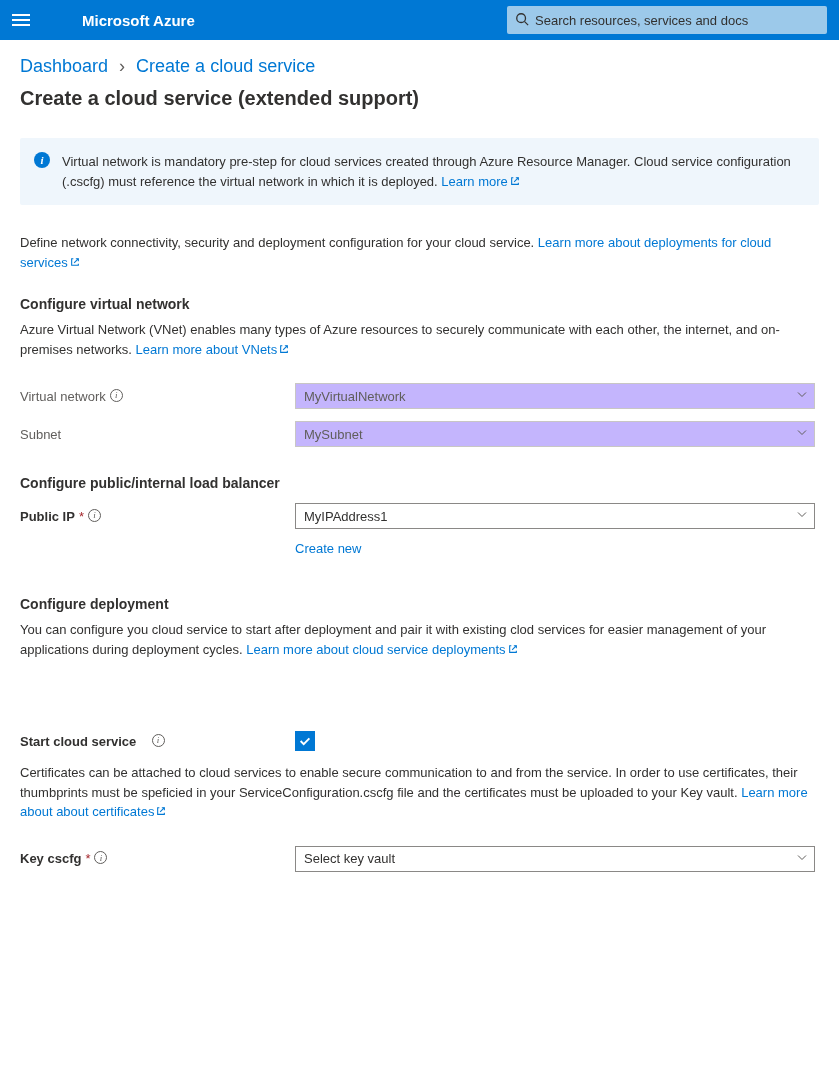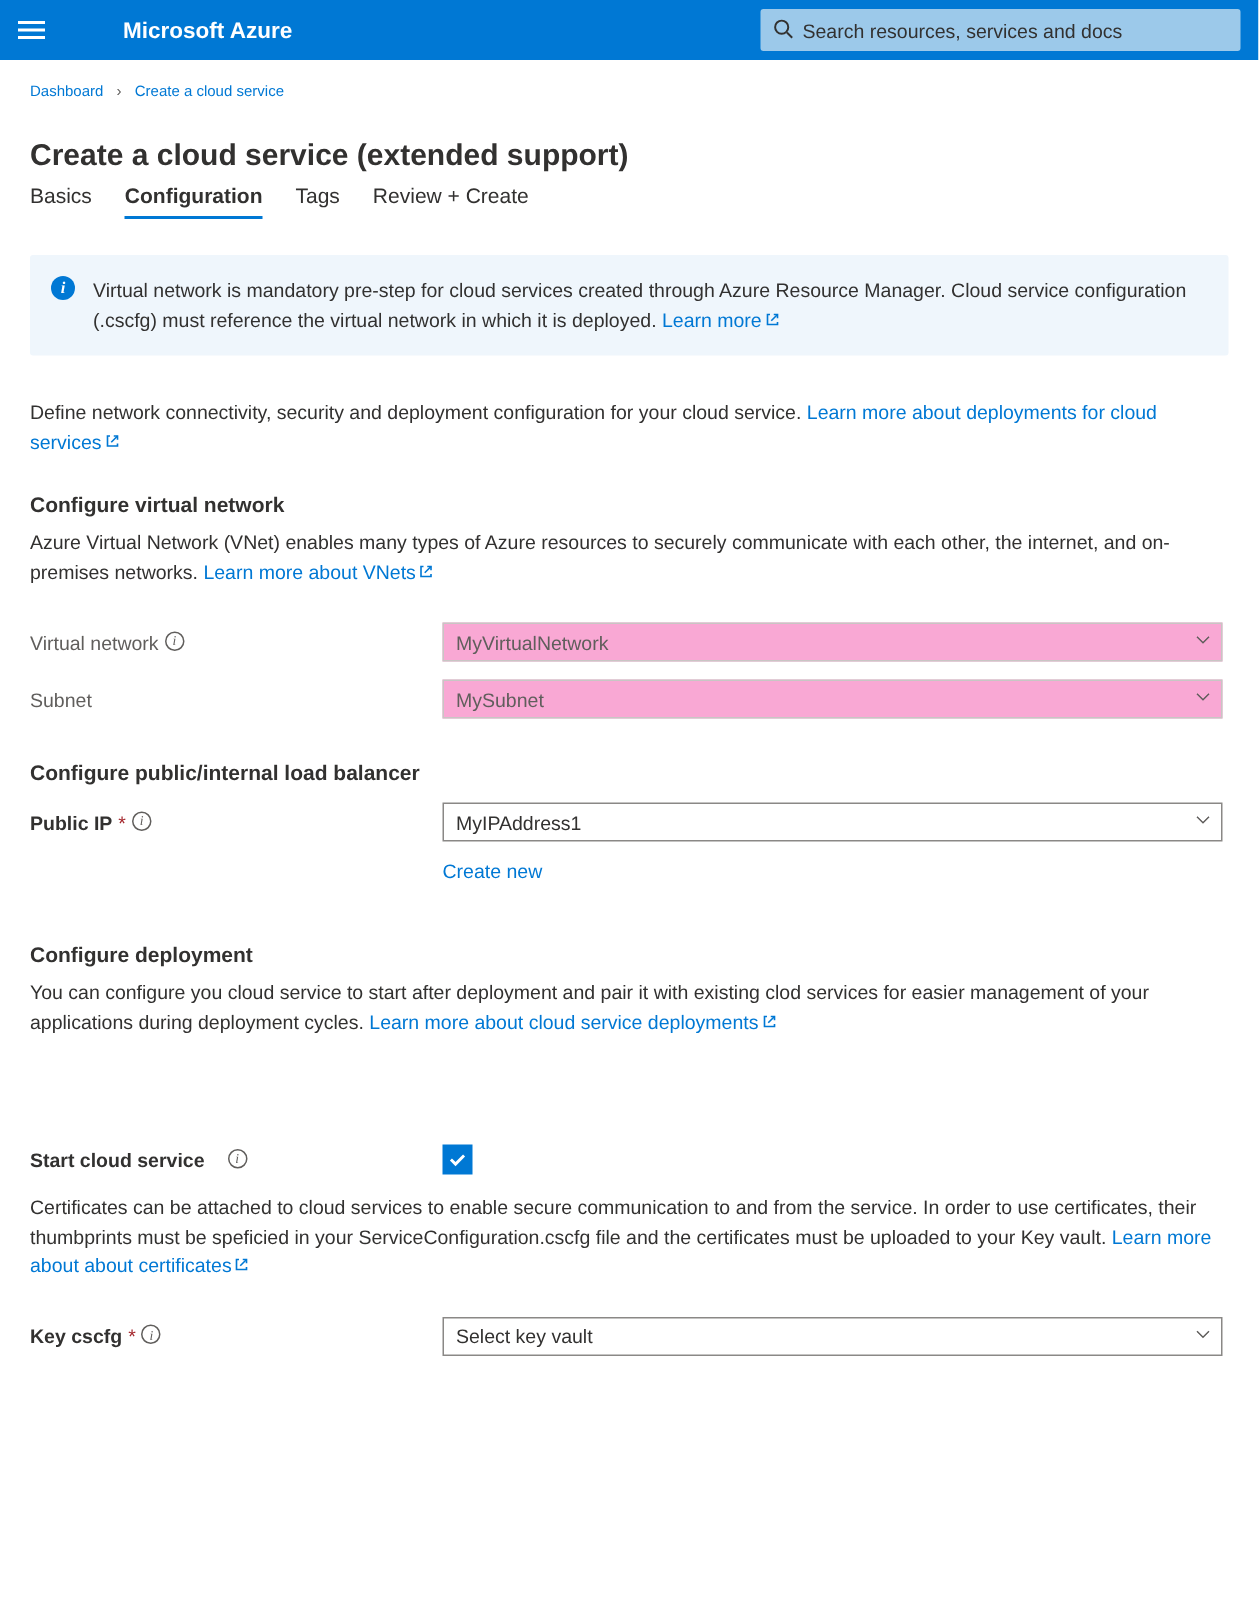--- a/index.html
+++ b/index.html
@@ -7,42 +7,42 @@
   .topbar { background: #0078d4; height: 40px; display: flex; align-items: center; padding: 0 12px; color: #fff; gap: 36px; }
   .hamburger { margin-right: 16px; display: flex; flex-direction: column; gap: 3px; cursor: pointer; }
   .hamburger span { width: 18px; height: 2px; background: #fff; display: block; }
   .brand { font-size: 15px; font-weight: 600; }
   .search-wrap { margin-left: auto; width: 320px; }
   .search-box { display: flex; align-items: center; background: #9cc9ea; border-radius: 2px; height: 28px; padding: 12px 8px; }
   .search-box svg { width: 14px; height: 14px; margin-right: 6px; }
   .search-box input { background: transparent; border: none; outline: none; font-size: 13px; color: #323130; width: 100%; }
   .search-box input::placeholder { color: #323130; }
   .content { padding: 16px 20px 40px 20px; }
-  .breadcrumb { font-size: 10px; margin-bottom: 26px; }
+  .breadcrumb { font-size: 18px; margin-bottom: 10px; }
   .breadcrumb a { color: #0078d4; text-decoration: none; }
   .breadcrumb .sep { color: #605e5c; margin: 0 6px; }
-  h1.page-title { font-size: 20px; font-weight: 600; }
+  h1.page-title { font-size: 20px; font-weight: 600; margin-bottom: 28px; }
   .tabs { display: flex; gap: 22px; border-bottom: none; margin-bottom: 24px; }
   .tab { font-size: 14px; padding: 6px 0; cursor: pointer; color: #323130; }
   .tab.active { font-weight: 600; border-bottom: 2px solid #0078d4; }
   .info-banner { background: #eff6fc; border-radius: 2px; padding: 14px 14px 14px 42px; position: relative; font-size: 13px; line-height: 1.5; margin-bottom: 28px; }
   .info-banner .info-ic { position: absolute; left: 14px; top: 14px; width: 16px; height: 16px; border-radius: 50%; background: #0078d4; color: #fff; display: flex; align-items: center; justify-content: center; font-style: italic; font-family: Georgia, serif; font-size: 11px; font-weight: bold; }
   a.link { color: #0078d4; text-decoration: none; }
   .ext-ic { display: inline-block; width: 10px; height: 10px; margin-left: 2px; position: relative; }
   .ext-ic svg { width: 10px; height: 10px; vertical-align: baseline; }
   p.desc { font-size: 13px; line-height: 1.5; margin-bottom: 24px; }
   h2.section { font-size: 14px; font-weight: 600; margin: 14px 0 8px 0; }
   .row { display: flex; align-items: center; margin: 12px 0; }
   .row .label { width: 275px; font-size: 13px; display: flex; gap: 4px; }
   .label.muted { color: #605e5c; }
   .req { color: #a4262c; }
   .info-circle { width: 13px; height: 13px; border: 1px solid #605e5c; border-radius: 50%; display: inline-flex; align-items: center; justify-content: center; font-size: 9px; color: #605e5c; font-style: italic; font-family: Georgia, serif; }
   .field { flex: 1; max-width: 520px; }
   .select { position: relative; width: 100%; height: 26px; border: 1px solid #8a8886; background: #fff; display: flex; align-items: center; padding: 0 24px 0 8px; font-size: 13px; cursor: pointer; }
-  .select.disabled { background: #f9a8d4; border-color: #c8c6c4; color: #605e5c; cursor: default; }
+  .select.disabled { background: #c4b5fd; border-color: #c8c6c4; color: #605e5c; cursor: default; }
   .select .chev { position: absolute; right: 6px; top: 50%; transform: translateY(-50%); }
   .chev svg { width: 12px; height: 12px; }
   .below-field { margin-left: 275px; margin-top: 6px; }
   .below-field a { color: #0078d4; text-decoration: none; font-size: 13px; }
   .checkbox { width: 20px; height: 20px; background: #0078d4; display: flex; align-items: center; justify-content: center; cursor: pointer; }
   .checkbox svg { width: 14px; height: 14px; }
   .spacer-lg { height: 36px; }
 </style>
 </head>
 <body>
@@ -69,26 +69,20 @@
 
 <div class="content">
   <div class="breadcrumb">
     <a href="#">Dashboard</a>
     <span class="sep">›</span>
     <a href="#">Create a cloud service</a>
   </div>
 
   <h1 class="page-title">Create a cloud service (extended support)</h1>
 
-  <div class="tabs">
-    <div class="tab">Basics</div>
-    <div class="tab active">Configuration</div>
-    <div class="tab">Tags</div>
-    <div class="tab">Review + Create</div>
-  </div>
 
   <div class="info-banner">
     <span class="info-ic">i</span>
     <span>Virtual network is mandatory pre-step for cloud services created through Azure Resource Manager. Cloud service configuration (.cscfg) must reference the virtual network in which it is deployed. </span>
     <a href="#" class="link"><span>Learn more</span><span class="ext-ic"><svg viewBox="0 0 12 12" fill="none" stroke="#0078d4" stroke-width="1.3">
             <path d="M4 2H2v8h8V8"></path>
             <path d="M7 2h3v3"></path>
             <path d="M10 2L5 7"></path>
           </svg></span></a>
   </div>

